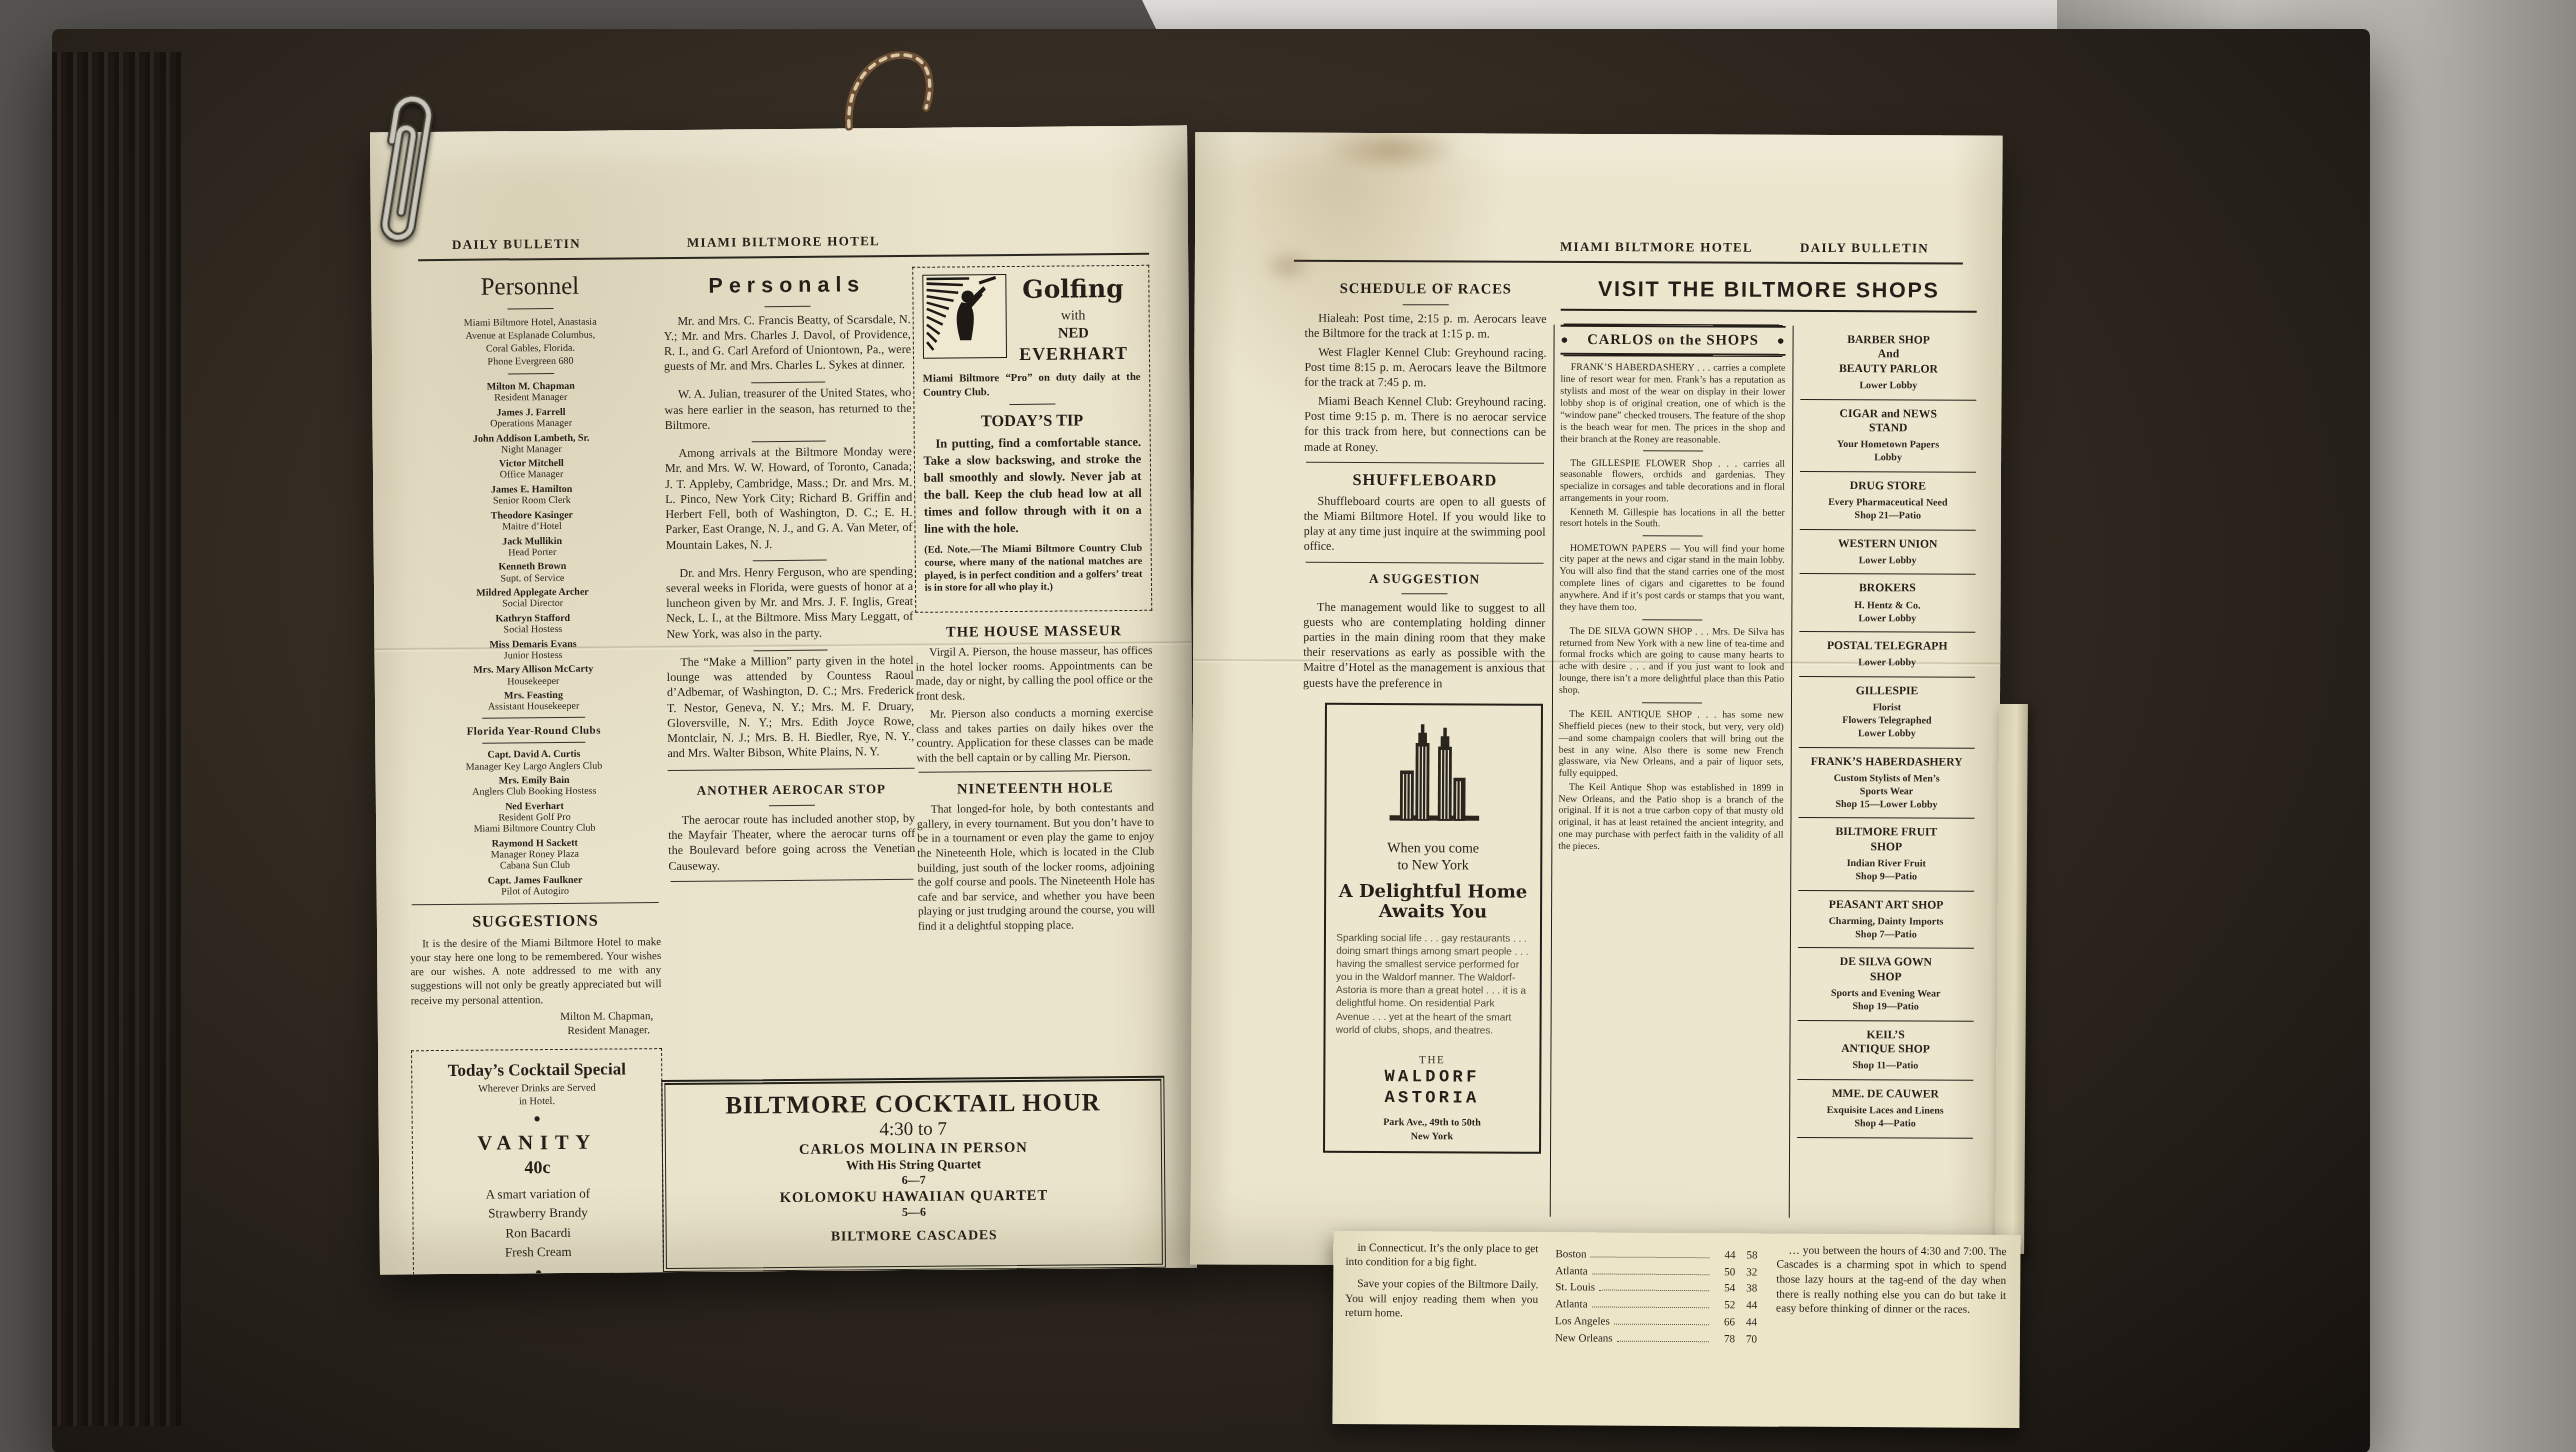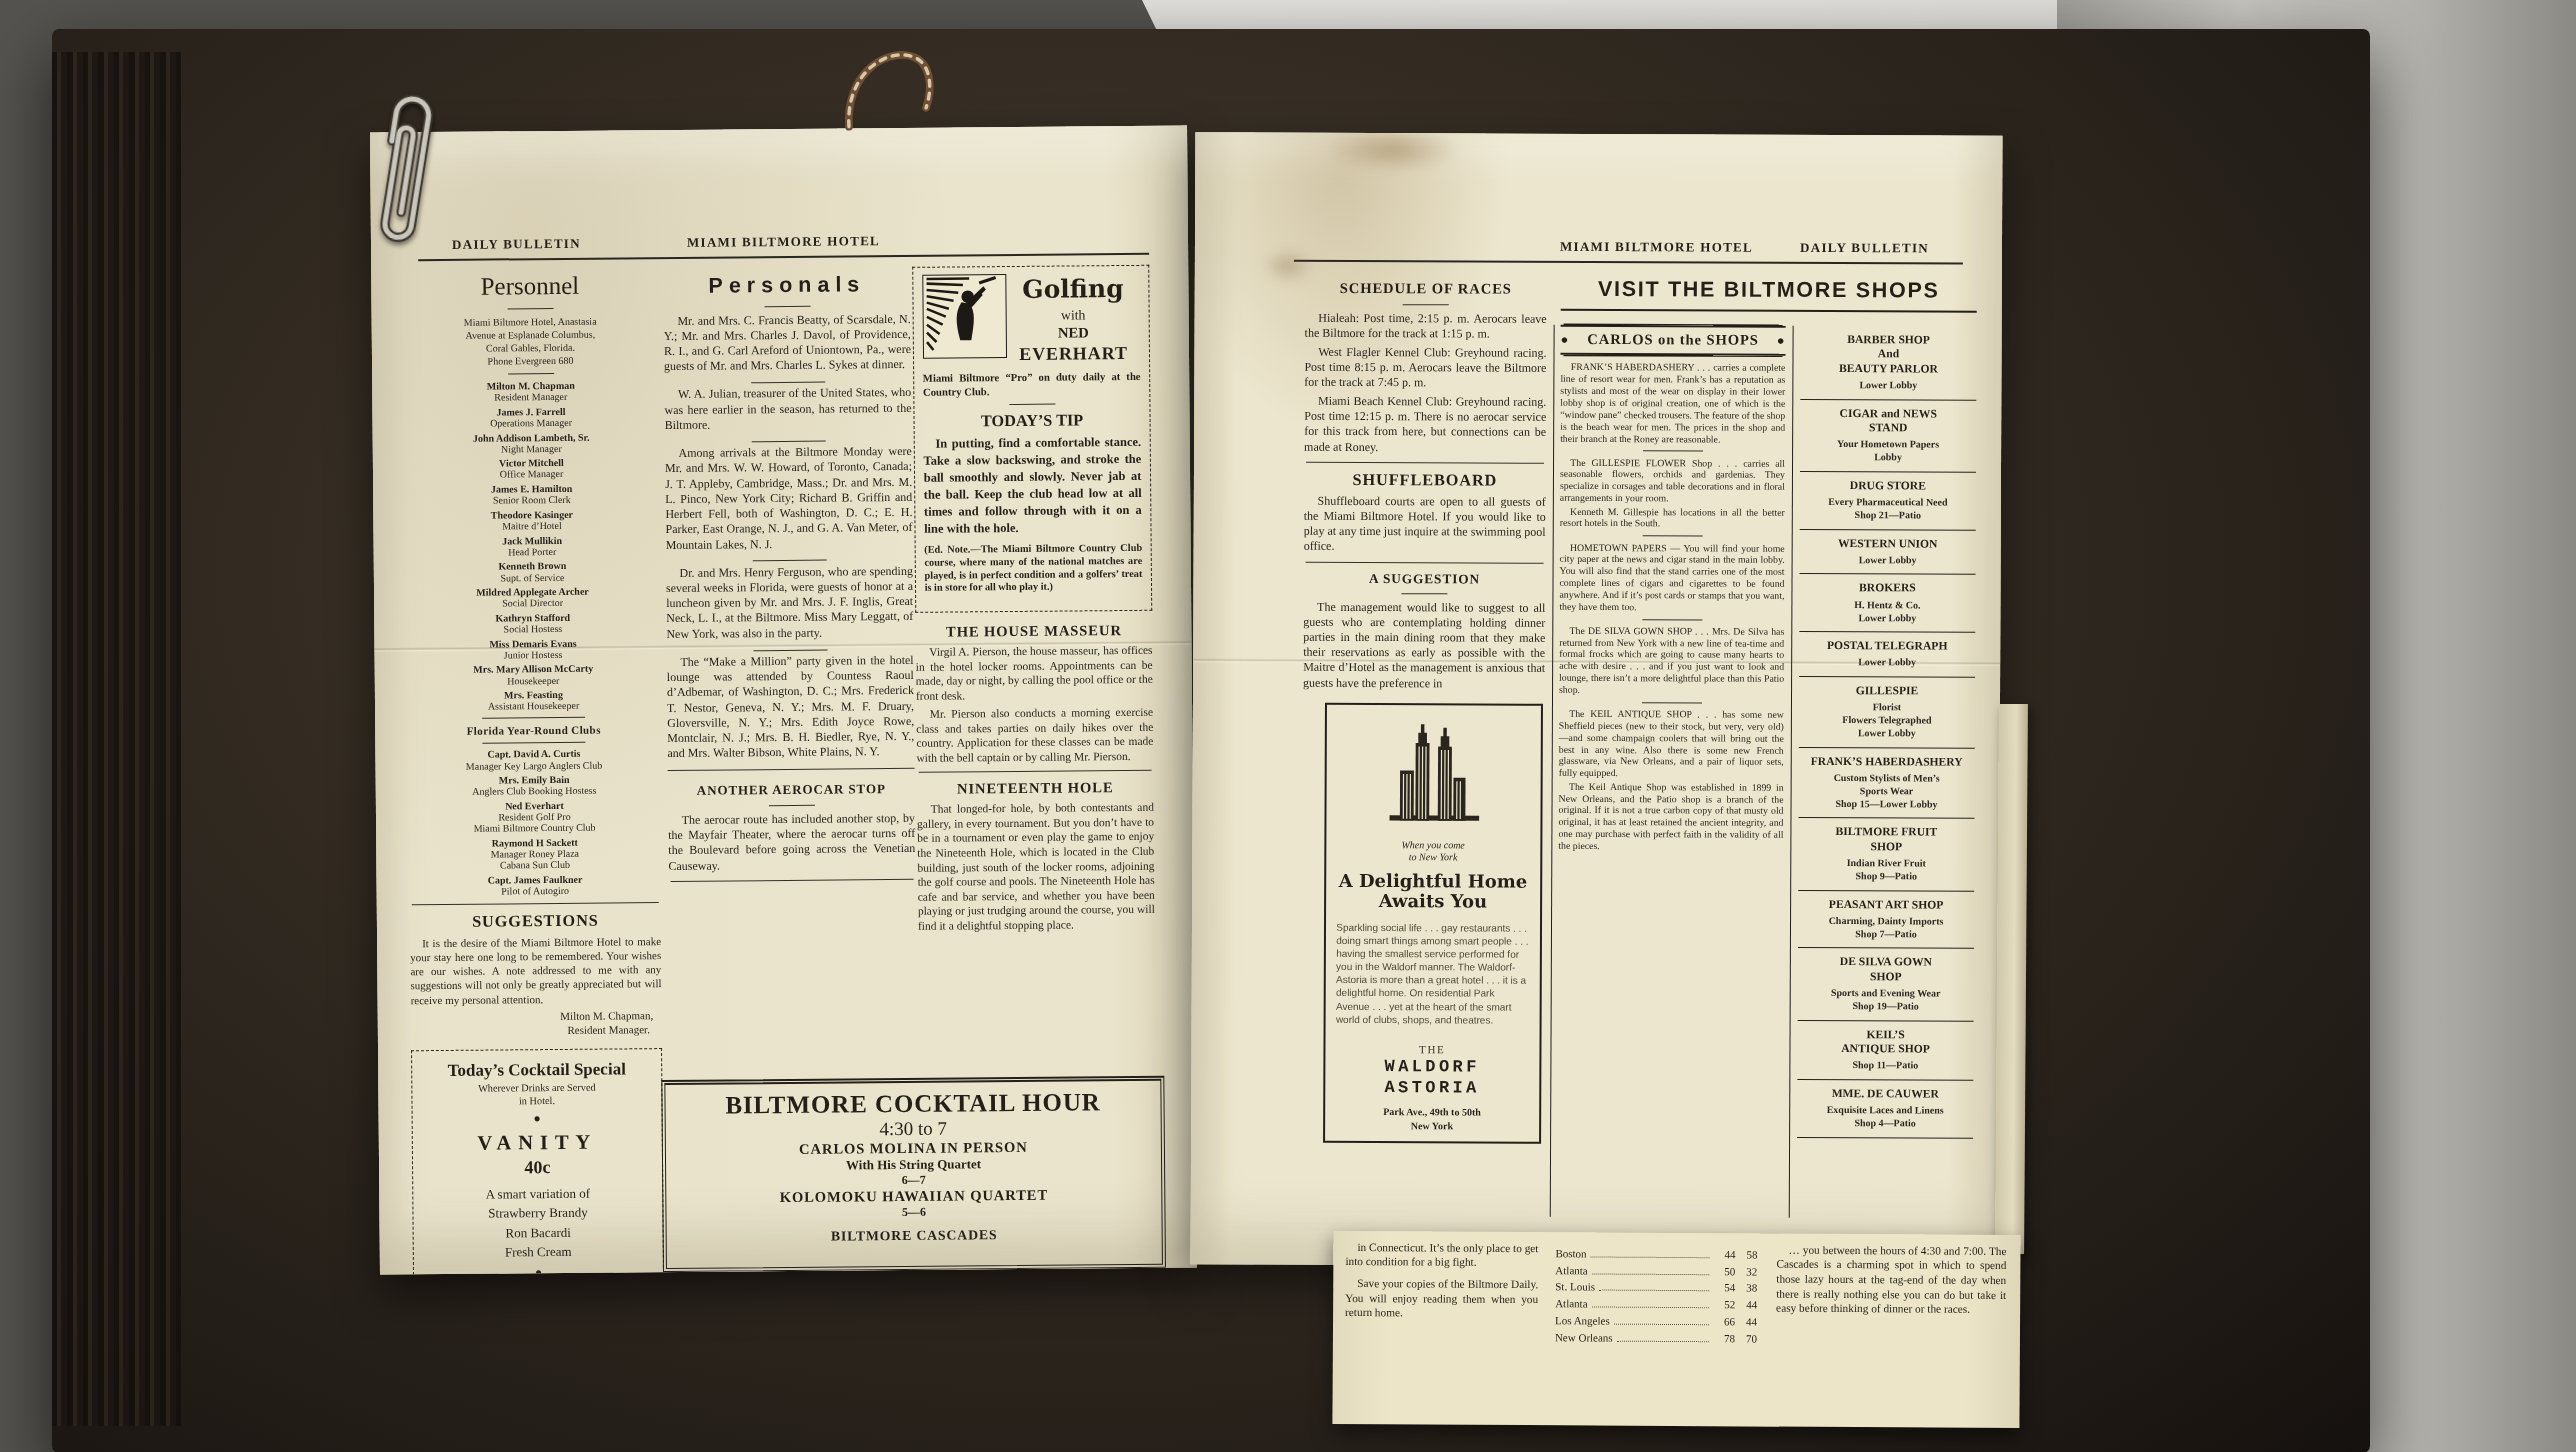--- a/index.html
+++ b/index.html
@@ -90,21 +90,21 @@
   .ch-title{font-size:25px;font-weight:bold;letter-spacing:0.9px;}
   .ch-time{font-size:19px;}
   .ch-act{font-size:14.6px;font-weight:bold;letter-spacing:0.9px;}
   .ch-sub{font-size:13px;font-weight:bold;}
   .ch-t{font-size:12px;font-weight:bold;}
   .ch-venue{font-size:13.7px;font-weight:bold;letter-spacing:0.9px;margin-top:8.6px;}
 
   
   .races p.body{font-size:12px;}
   .waldorf{border:2.1px solid #221e18;margin-top:12px;padding:12px 10.3px 8.6px;text-align:center;}
-  .wa-tag{font-style:italic;font-size:10px;line-height:1.25;white-space:pre-line;margin-top:5.2px;}
+  .wa-tag{font-size:14px;line-height:1.25;white-space:pre-line;margin-top:5.2px;}
   .wa-head{font-size:18px;font-weight:bold;line-height:1.15;white-space:pre-line;font-family:"DejaVu Serif",serif;margin-top:6.9px;}
   .wa-body{font-family:"Liberation Sans","DejaVu Sans",sans-serif;font-size:10px;line-height:1.32;color:#4e4939;text-align:left;margin-top:8.6px;}
   .wa-the{font-size:11px;letter-spacing:1.7px;margin-top:16px;color:#37332a;}
   .wa-n{font-size:17px;font-weight:bold;letter-spacing:3.4px;font-family:Liberation Mono, monospace;line-height:1.25;}
   .wa-addr{font-size:10px;font-weight:bold;white-space:pre-line;line-height:1.35;margin-top:6.9px;}
 
   .shops{position:absolute;left:366px;top:143px;width:416px;height:940px;}
   .shops-title{font-family:"Liberation Sans","DejaVu Sans",sans-serif;font-size:21.5px;font-weight:bold;letter-spacing:1.7px;text-align:center;
     border-bottom:2.6px solid #221e18;padding-bottom:6.9px;}
   .lines-col{position:absolute;left:0;top:48px;width:225px;}
@@ -373,21 +373,21 @@
     </div>
     <div class="pg-rule" style="left:99px;"></div>
 
     <div class="col races" style="left:110px;top:141px;width:242px;">
       <h3 class="sechead">SCHEDULE OF RACES</h3>
       <div class="tinyrule"></div>
       <div>
 
       <p class="body">Hialeah: Post time, 2:15 p. m. Aerocars leave the Biltmore for the track at 1:15 p. m.</p>
           <p class="body">West Flagler Kennel Club: Greyhound racing. Post time 8:15 p. m. Aerocars leave the Biltmore for the track at 7:45 p. m.</p>
-          <p class="body">Miami Beach Kennel Club: Greyhound racing. Post time 12:15 p. m. There is no aerocar service for this track from here, but connections can be made at Roney.</p>
+          <p class="body">Miami Beach Kennel Club: Greyhound racing. Post time 9:15 p. m. There is no aerocar service for this track from here, but connections can be made at Roney.</p>
         </div>
       <div class="fullrule"></div>
       <h3 class="sechead" style="font-size:16.3px;">SHUFFLEBOARD</h3>
       <p class="body">Shuffleboard courts are open to all guests of the Miami Biltmore Hotel. If you would like to play at any time just inquire at the swimming pool office.</p>
       <div class="fullrule"></div>
       <h3 class="sechead" style="font-size:13.3px;">A SUGGESTION</h3>
       <div class="tinyrule"></div>
       <p class="body">The management would like to suggest to all guests who are contemplating holding dinner parties in the main dining room that they make their reservations as early as possible with the Maitre d’Hotel as the management is anxious that guests have the preference in</p>
 
       <div class="waldorf" style="width:193px;margin-left:22px;">

